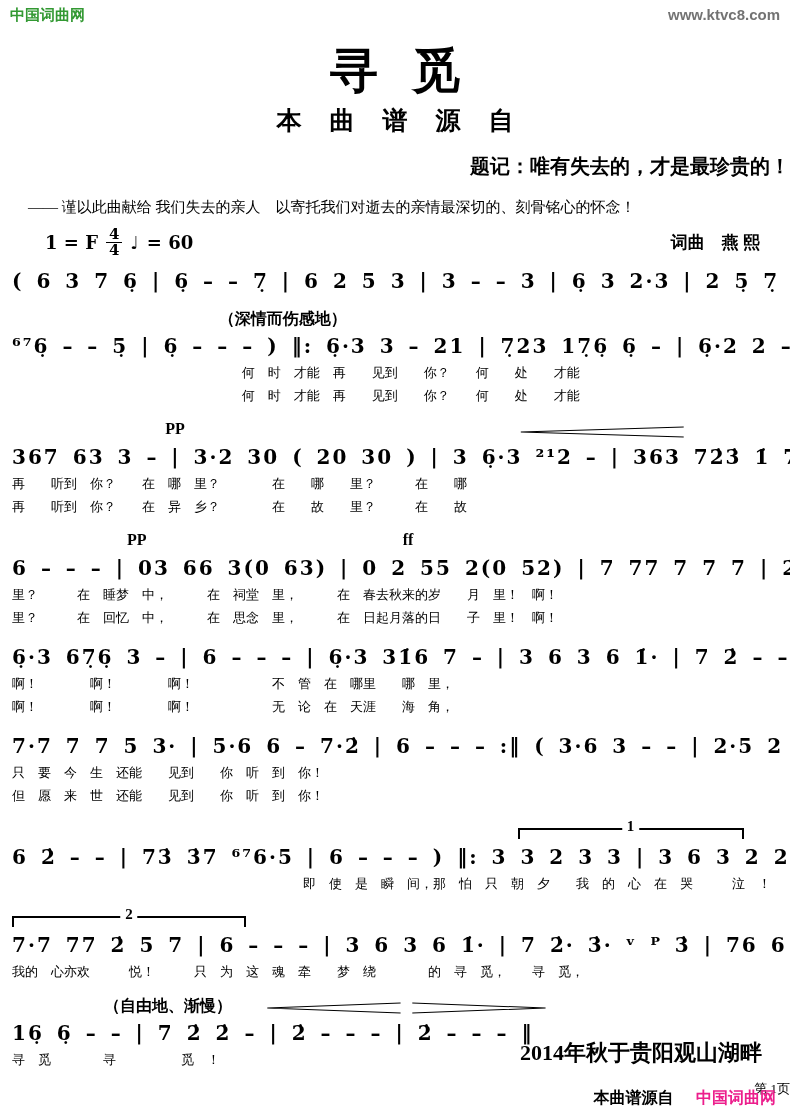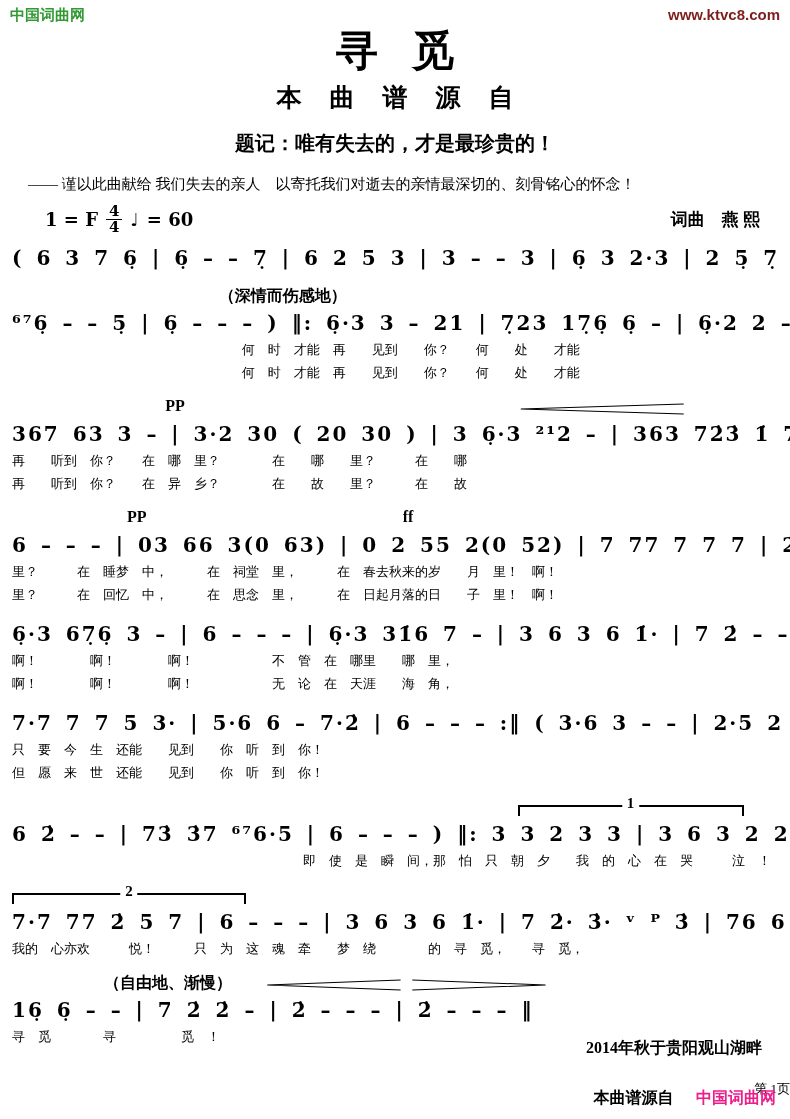--- a/index.html
+++ b/index.html
@@ -2,54 +2,54 @@
 <html><head>
 <meta charset="utf-8">
 <style>
   html,body{margin:0;padding:0;}
   body{
     width:790px;height:1119px;position:relative;background:#ffffff;
     font-family:"Liberation Serif", serif;color:#000;overflow:hidden;
   }
   .hdr{display:flex;justify-content:space-between;padding:6px 10px 0 10px;}
   .hdr a{font-family:"Liberation Sans", sans-serif;font-size:15px;font-weight:bold;text-decoration:none;}
-  .title{ text-align:center;font-size:42px;font-weight:bold;letter-spacing:34px;line-height:1.15;margin-top:2px;text-indent:34px;}
+  .title{ text-align:center;font-size:48px;font-weight:bold;letter-spacing:34px;line-height:1.15;margin-top:18px;text-indent:34px;}
   .subtitle{text-align:center;font-size:25px;font-weight:bold;letter-spacing:28px;text-indent:28px;margin-top:6px;}
-  .epigraph{text-align:center;font-size:20px;font-weight:bold;margin-top:16px;}
+  .epigraph{text-align:right;font-size:20px;font-weight:bold;margin-top:16px;}
   .dedication{font-size:15px;margin-top:18px;padding:0 28px;}
   .keyrow{display:flex;justify-content:space-between;align-items:center;padding:0 30px 0 45px;margin-top:10px;}
   .keysig{display:flex;align-items:center;gap:8px;font-size:18px;font-weight:bold;font-family:"DejaVu Serif", serif;}
   .meter{display:inline-flex;flex-direction:column;align-items:center;line-height:1;font-size:15px;}
   .meter .num{padding:0 3px;}
   .meter .num.top{border-bottom:1px solid #000;}
   .credits{font-size:17px;font-weight:bold;}
   #score{margin-top:8px;padding:0 12px;}
   .system{margin-bottom:13px;position:relative;}
   .marksrow{position:relative;height:22px;}
   .mark-text{position:absolute;top:0;font-size:16px;font-weight:bold;white-space:pre;}
   .mark-hairpin{position:absolute;top:6px;height:12px;}
   .mark-hairpin svg{display:block;width:100%;height:12px;}
   .volta{position:absolute;top:8px;height:9px;border-top:2px solid #000;border-left:2px solid #000;border-right:2px solid #000;}
   .volta span{position:absolute;left:50%;top:-11px;transform:translateX(-50%);background:#fff;padding:0 5px;font-size:15px;font-weight:bold;line-height:1;}
   .notes-line{
     font-family:"DejaVu Serif", serif;font-size:20px;font-weight:bold;
     letter-spacing:2px;word-spacing:4px;white-space:pre;line-height:30px;
   }
   .lyric-line{font-size:13px;white-space:pre;line-height:23px;}
-  .footer-date{position:absolute;right:28px;top:1038px;font-size:16px;font-weight:bold;}
+  .footer-date{position:absolute;right:28px;top:1038px;font-size:22px;font-weight:bold;}
   .footer-page{position:absolute;left:0;width:100%;top:1080px;text-align:right;font-size:13px;}
   .footer-src{position:absolute;right:14px;top:1088px;font-size:16px;font-weight:bold;font-family:Liberation Sans, sans-serif;}
   .footer-src .site{margin-left:18px;}
 </style>
 </head>
 <body>
 
 <div class="hdr">
   <a href="#" class="site-left" style="color: rgb(51, 153, 51);">中国词曲网</a>
-  <a href="#" class="site-right" style="color: #7f1d1d;">www.ktvc8.com</a>
+  <a href="#" class="site-right" style="color: #737373;">www.ktvc8.com</a>
 </div>
 
 <div class="title">寻觅</div>
 <div class="subtitle">本曲谱源自</div>
 <div class="epigraph">题记：唯有失去的，才是最珍贵的！</div>
 <div class="dedication">——  谨以此曲献给 我们失去的亲人　以寄托我们对逝去的亲情最深切的、刻骨铭心的怀念！</div>
 
 <div class="keyrow">
   <div class="keysig">
     <span>1 = F</span>

